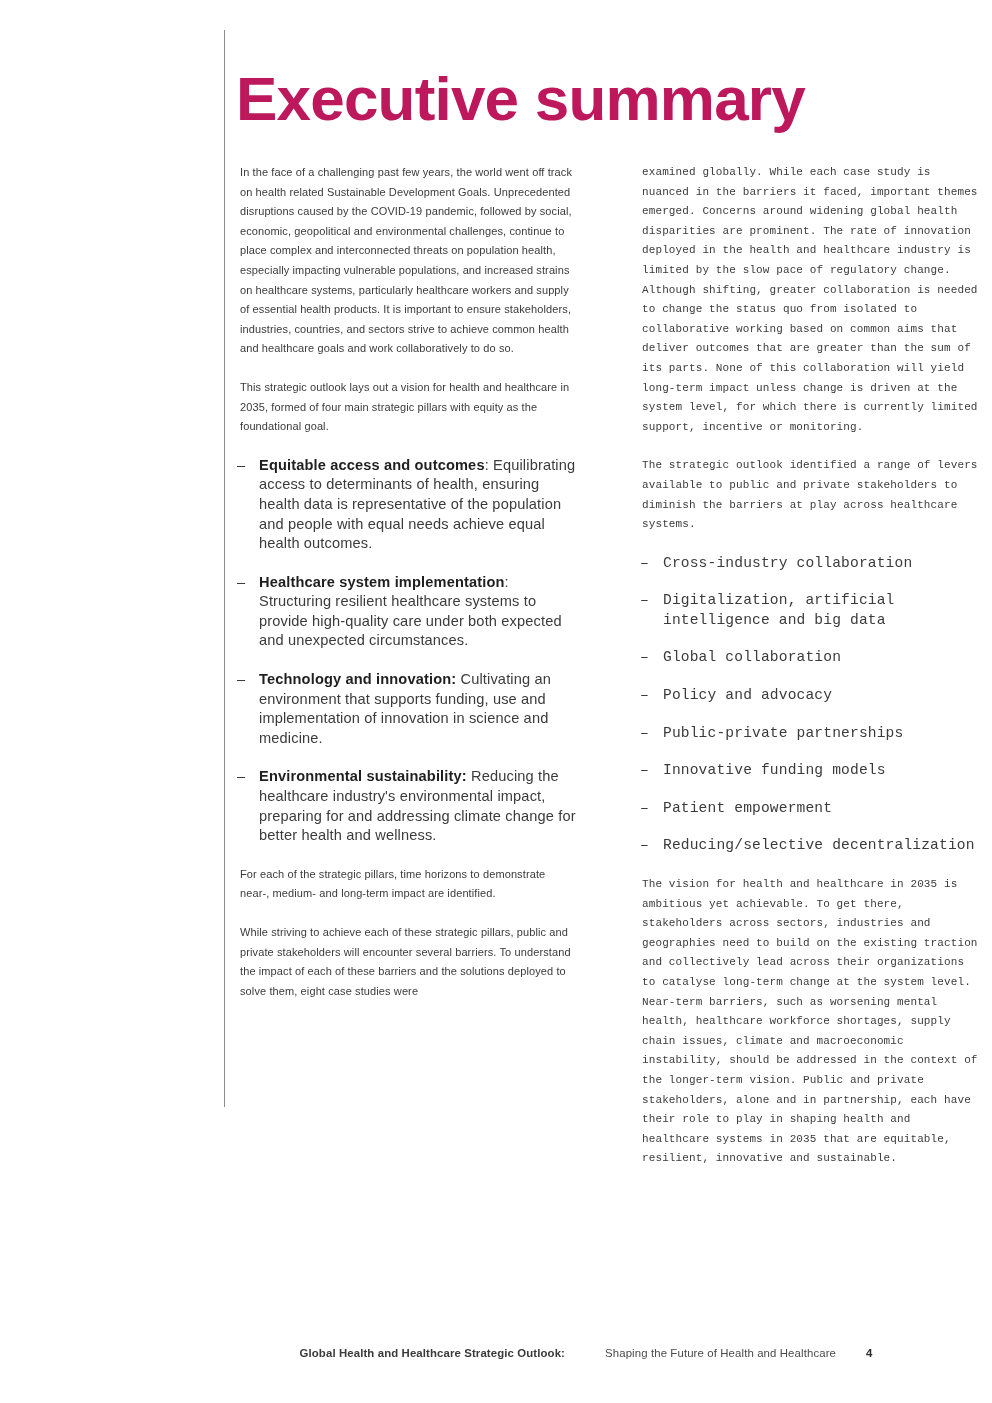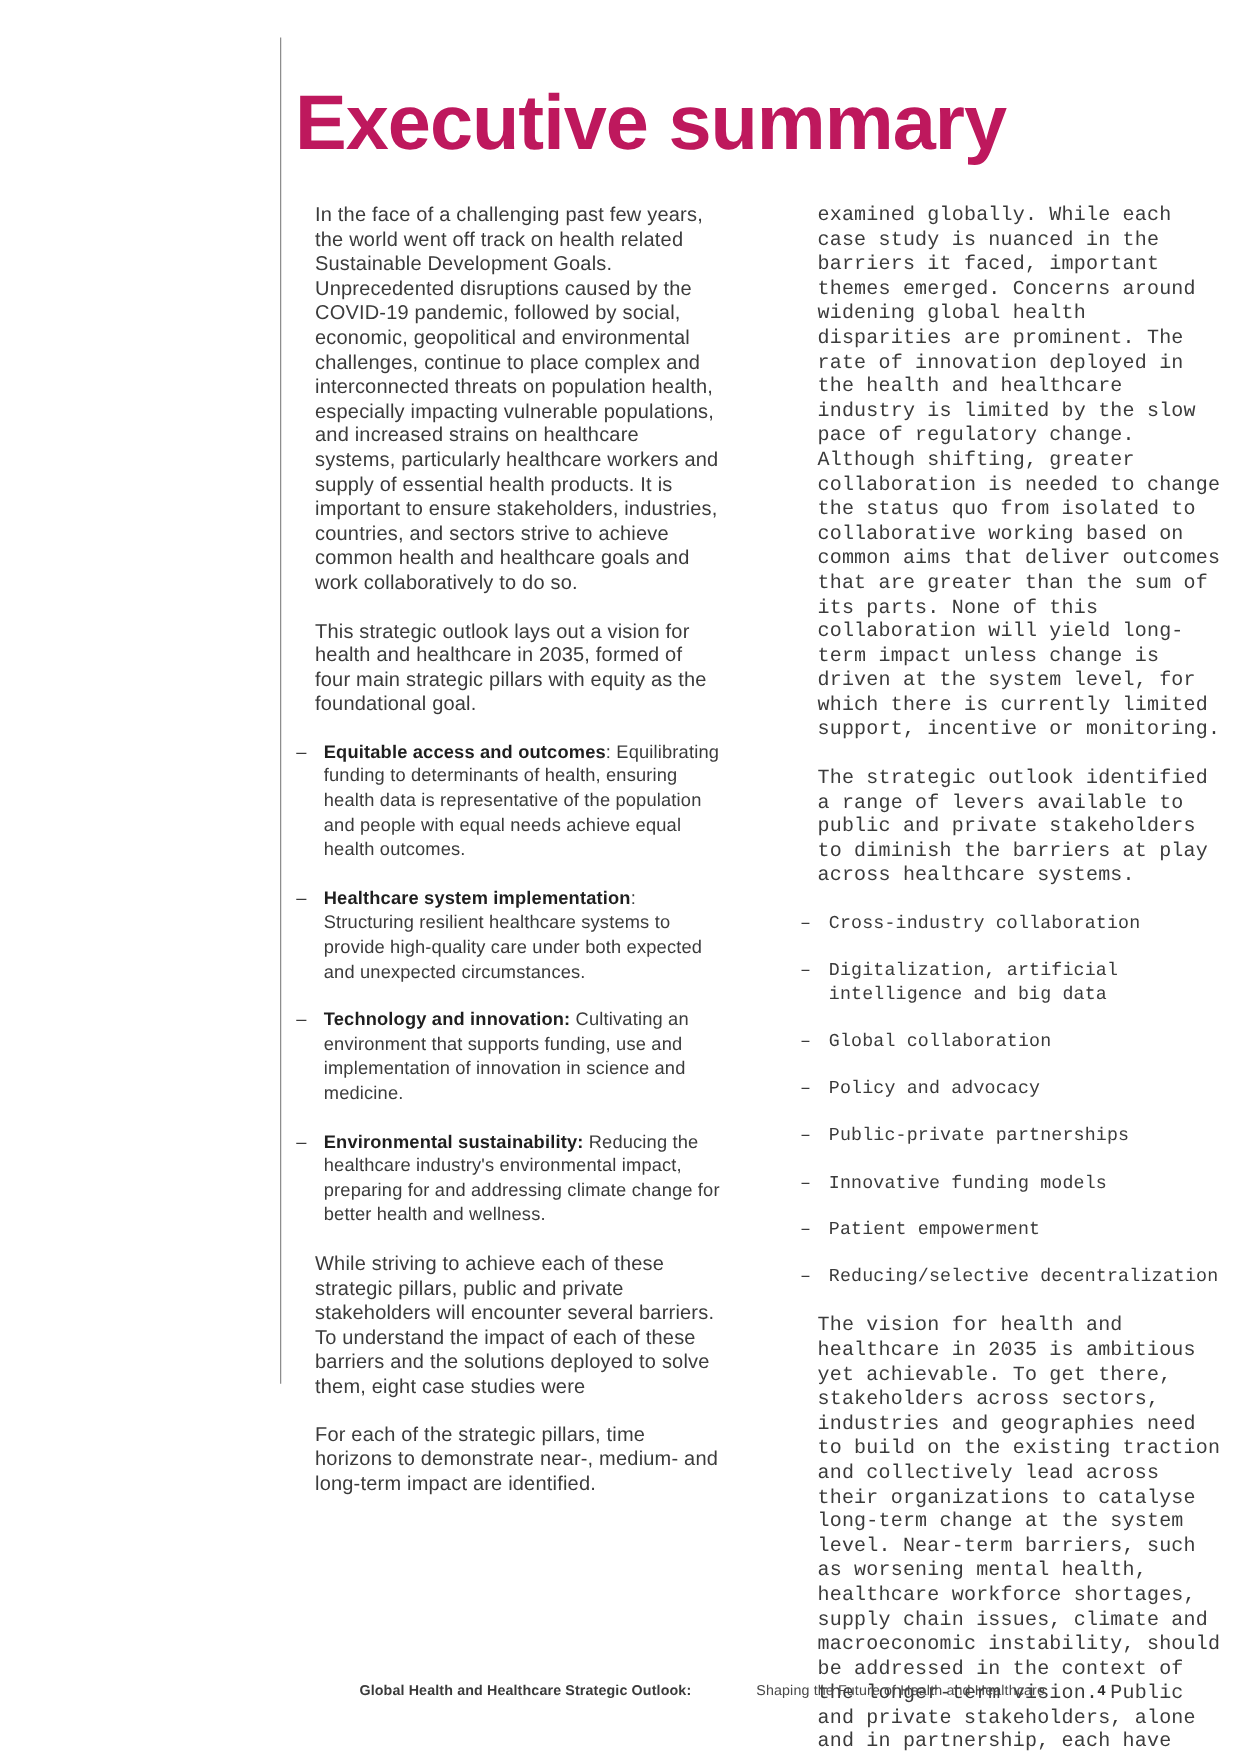--- a/index.html
+++ b/index.html
@@ -63,22 +63,22 @@
     width: 340px;
     flex: 0 0 340px;
   }
   .col-right {
     width: 345px;
     flex: 0 0 345px;
     font-family: Liberation Mono, monospace;
   }
 
   p.body {
-    margin: 0 0 19px 16px;
-    font-size: 16px;
+    margin: 0 0 19px 4px;
+    font-size: 11px;
     line-height: 19.6px;
     color: #3b3b3b;
     letter-spacing: 0.01em;
   }
   p.body:last-child { margin-bottom: 0; }
 
   
   ul.dash-list {
     list-style: none;
     margin: 0 0 19px 0;
@@ -123,21 +123,21 @@
     line-height: 16px;
     color: #4a4a4a;
     display: flex;
     justify-content: center;
     align-items: baseline;
     letter-spacing: 0.01em;
   }
   .footer .f-inner {
     display: flex;
     align-items: baseline;
-    gap: 16px;
+    gap: 4px;
   }
   .footer .f-bold {
     font-weight: 700;
     color: #3a3a3a;
     white-space: nowrap;
   }
   .footer .f-reg {
     font-weight: 400;
     color: #4a4a4a;
     white-space: nowrap;
@@ -162,36 +162,36 @@
   <div class="columns">
 
     <div class="col">
 
       <p class="body">In the face of a challenging past few years, the world went off track on health related Sustainable Development Goals. Unprecedented disruptions caused by the COVID-19 pandemic, followed by social, economic, geopolitical and environmental challenges, continue to place complex and interconnected threats on population health, especially impacting vulnerable populations, and increased strains on healthcare systems, particularly healthcare workers and supply of essential health products. It is important to ensure stakeholders, industries, countries, and sectors strive to achieve common health and healthcare goals and work collaboratively to do so.</p>
 
       <p class="body">This strategic outlook lays out a vision for health and healthcare in 2035, formed of four main strategic pillars with equity as the foundational goal.</p>
 
       <ul class="dash-list pillars">
         <li>
-          <span class="dash">–</span><b>Equitable access and outcomes</b><span>: Equilibrating funding to determinants of health, ensuring health data is representative of the population and people with equal needs achieve equal health outcomes.</span>
+          <span class="dash">–</span><b>Equitable access and outcomes</b><span>: Equilibrating access to determinants of health, ensuring health data is representative of the population and people with equal needs achieve equal health outcomes.</span>
         </li>
         <li>
           <span class="dash">–</span><b>Healthcare system implementation</b><span>: Structuring resilient healthcare systems to provide high-quality care under both expected and unexpected circumstances.</span>
         </li>
         <li>
           <span class="dash">–</span><b>Technology and innovation:</b><span> Cultivating an environment that supports funding, use and implementation of innovation in science and medicine.</span>
         </li>
         <li>
           <span class="dash">–</span><b>Environmental sustainability:</b><span> Reducing the healthcare industry's environmental impact, preparing for and addressing climate change for better health and wellness.</span>
         </li>
       </ul>
 
+      <p class="body">For each of the strategic pillars, time horizons to demonstrate near-, medium- and long-term impact are identified.</p>
+
       <p class="body">While striving to achieve each of these strategic pillars, public and private stakeholders will encounter several barriers. To understand the impact of each of these barriers and the solutions deployed to solve them, eight case studies were</p>
-
-      <p class="body">For each of the strategic pillars, time horizons to demonstrate near-, medium- and long-term impact are identified.</p>
     </div>
 
     <div class="col-right">
 
       <p class="body">examined globally. While each case study is nuanced in the barriers it faced, important themes emerged. Concerns around widening global health disparities are prominent. The rate of innovation deployed in the health and healthcare industry is limited by the slow pace of regulatory change. Although shifting, greater collaboration is needed to change the status quo from isolated to collaborative working based on common aims that deliver outcomes that are greater than the sum of its parts. None of this collaboration will yield long-term impact unless change is driven at the system level, for which there is currently limited support, incentive or monitoring.</p>
 
       <p class="body">The strategic outlook identified a range of levers available to public and private stakeholders to diminish the barriers at play across healthcare systems.</p>
 
       <ul class="dash-list levers">
         <li>

